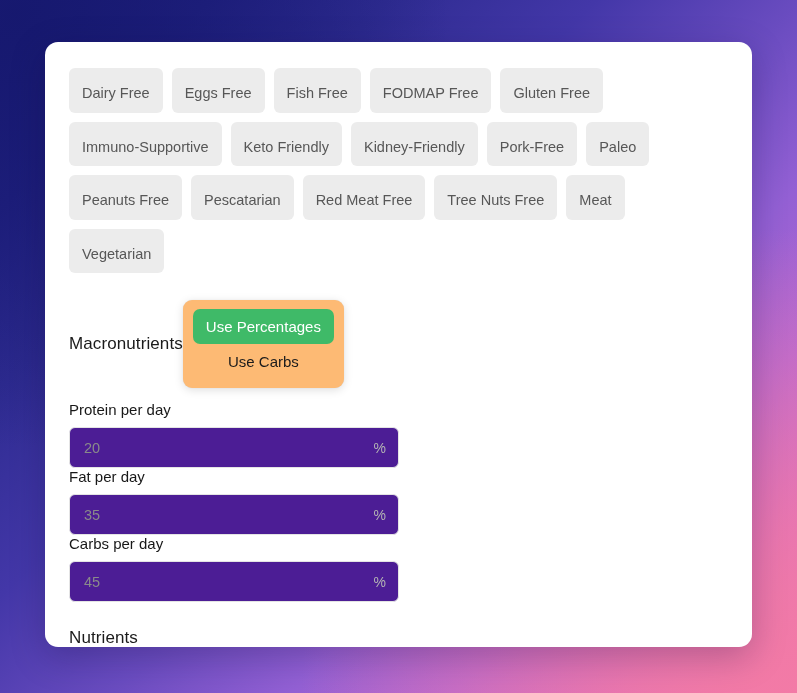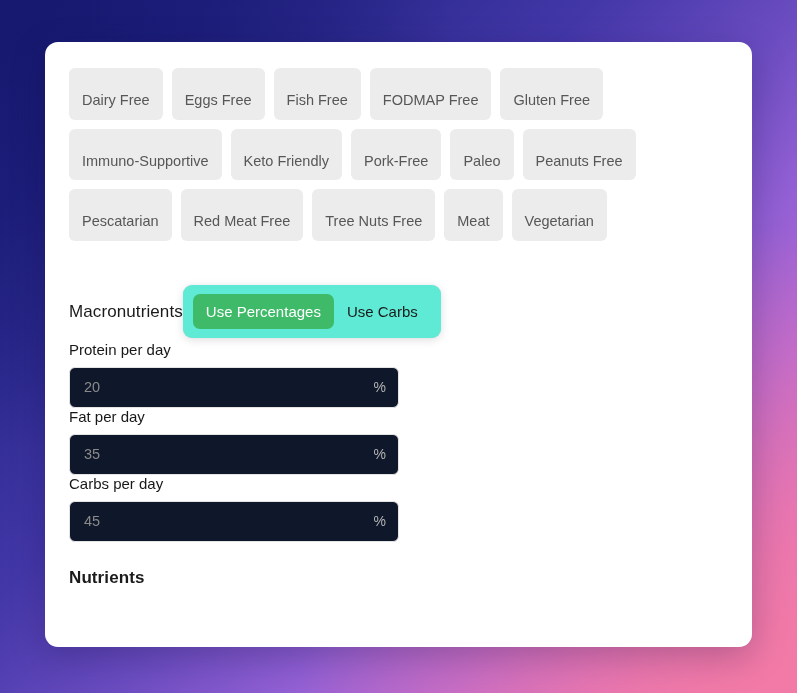--- a/index.html
+++ b/index.html
@@ -58,21 +58,21 @@
   }
 
   .chip {
     background: #ececec;
     color: #575757;
     border: none;
     border-radius: 6px;
     font-family: "Liberation Sans", sans-serif;
     font-size: 14.5px;
     line-height: 1;
-    padding: 25px 13px 12px 13px;
+    padding: 18px 13px 12px 13px;
     cursor: pointer;
     white-space: nowrap;
   }
 
   
   #macronutrients-section {
     margin-top: 44px;
     display: flex;
     align-items: center;
     gap: 0;
@@ -82,24 +82,25 @@
   #macronutrients-title {
     font-size: 17px;
     font-weight: 500;
     color: #1b1b1b;
     letter-spacing: 0.1px;
   }
 
   #unit-toggle-group {
     display: flex;
     align-items: center;
-    background: #5eead4;
+    background: #fdba74;
     border-radius: 9px;
     padding: 9px 10px;
     box-shadow: 0 2px 10px rgba(0,0,0,0.13), 0 0 1px rgba(0,0,0,0.12);
+    flex-direction: column;
   }
 
   .toggle-btn {
     border: none;
     background: transparent;
     font-family: "Liberation Sans", sans-serif;
     font-size: 15px;
     line-height: 1;
     padding: 10px 13px;
     border-radius: 7px;
@@ -108,41 +109,41 @@
     white-space: nowrap;
   }
 
   .toggle-btn.active {
     background: #3fba68;
     color: #ffffff;
   }
 
   
   .field-block { margin-top: 0; }
-  .field-block.first { margin-top: 2px; }
+  .field-block.first { margin-top: 30px; }
 
   .field-label {
     display: block;
     font-size: 15px;
     color: #181818;
     margin-bottom: 9px;
   }
 
   .input-wrap {
     position: relative;
     width: 330px;
     height: 41px;
   }
 
   .input-wrap input {
     width: 100%;
     height: 100%;
     border: 1px solid #e4e4e4;
     border-radius: 6px;
-    background: #0f172a;
+    background: #4c1d95;
     font-family: "Liberation Sans", sans-serif;
     font-size: 14.5px;
     color: #8a8a8a;
     padding: 0 40px 0 14px;
     outline: none;
   }
 
   .input-wrap input::placeholder { color: #8a8a8a; }
 
   .input-suffix {
@@ -153,41 +154,42 @@
     font-size: 14px;
     color: #b4b4b4;
     pointer-events: none;
   }
 
   
   #nutrients-title {
     margin-top: 26px;
     margin-bottom: 14px;
     font-size: 17px;
-    font-weight: 700;
+    font-weight: 400;
     color: #1b1b1b;
     letter-spacing: 0.1px;
   }
 </style>
 </head>
 <body>
 
 <div id="app-background"></div>
 
 <div id="settings-card">
   <div class="card-inner">
 
     <div class="chip-group" id="diet-tag-group">
         <button class="chip">Dairy Free</button>
         <button class="chip">Eggs Free</button>
         <button class="chip">Fish Free</button>
         <button class="chip">FODMAP Free</button>
         <button class="chip">Gluten Free</button>
         <button class="chip">Immuno-Supportive</button>
         <button class="chip">Keto Friendly</button>
+        <button class="chip">Kidney-Friendly</button>
         <button class="chip">Pork-Free</button>
         <button class="chip">Paleo</button>
         <button class="chip">Peanuts Free</button>
         <button class="chip">Pescatarian</button>
         <button class="chip">Red Meat Free</button>
         <button class="chip">Tree Nuts Free</button>
         <button class="chip">Meat</button>
         <button class="chip">Vegetarian</button>
       </div>
 

